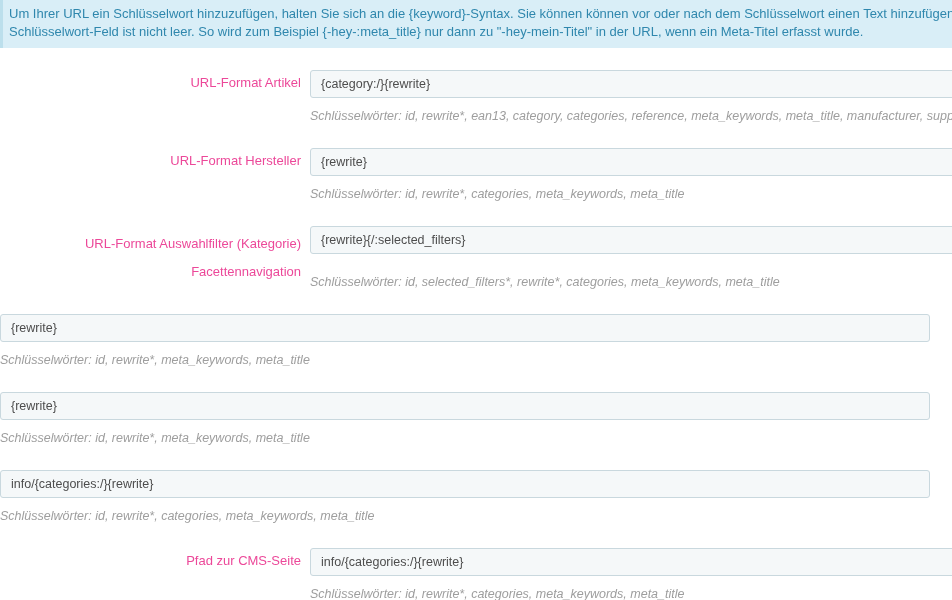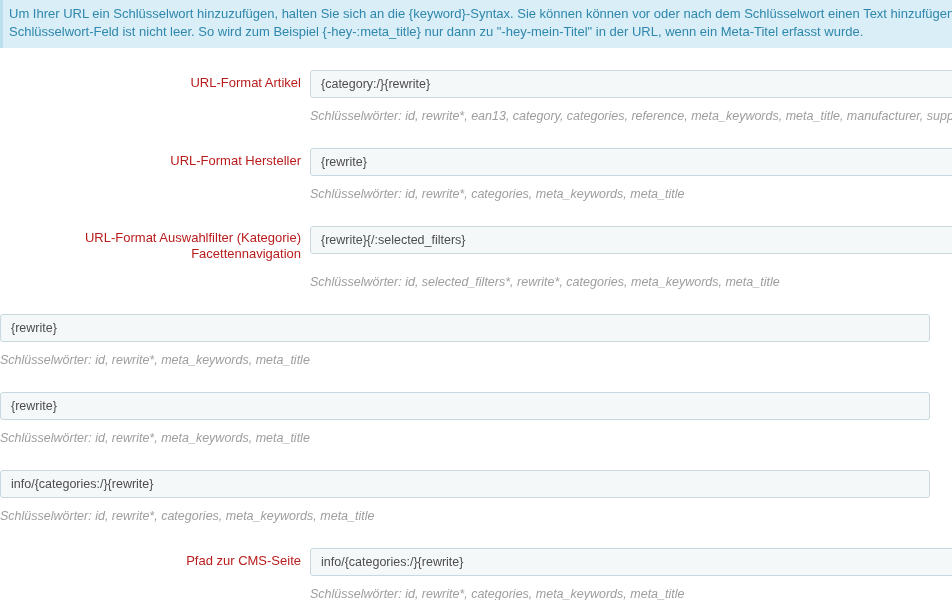--- a/index.html
+++ b/index.html
@@ -34,26 +34,26 @@
     padding-top: 22px;
   }
   .row {
     display: grid;
     grid-template-columns: 301px 1fr;
     column-gap: 9px;
     margin-bottom: 24px;
   }
   .row-label {
     text-align: right;
-    color: #b91c1c;
+    color: #ec4899;
     font-size: 13px;
     line-height: 26px;
   }
   .row.two-line-label .row-label {
-    line-height: 16px;
+    line-height: 28px;
     padding-top: 4px;
   }
   .field { min-width: 0; }
   .text-input {
     display: block;
     width: 930px;
     height: 28px;
     background: #f5f8f9;
     border: 1px solid #c9d8de;
     border-radius: 3px;

